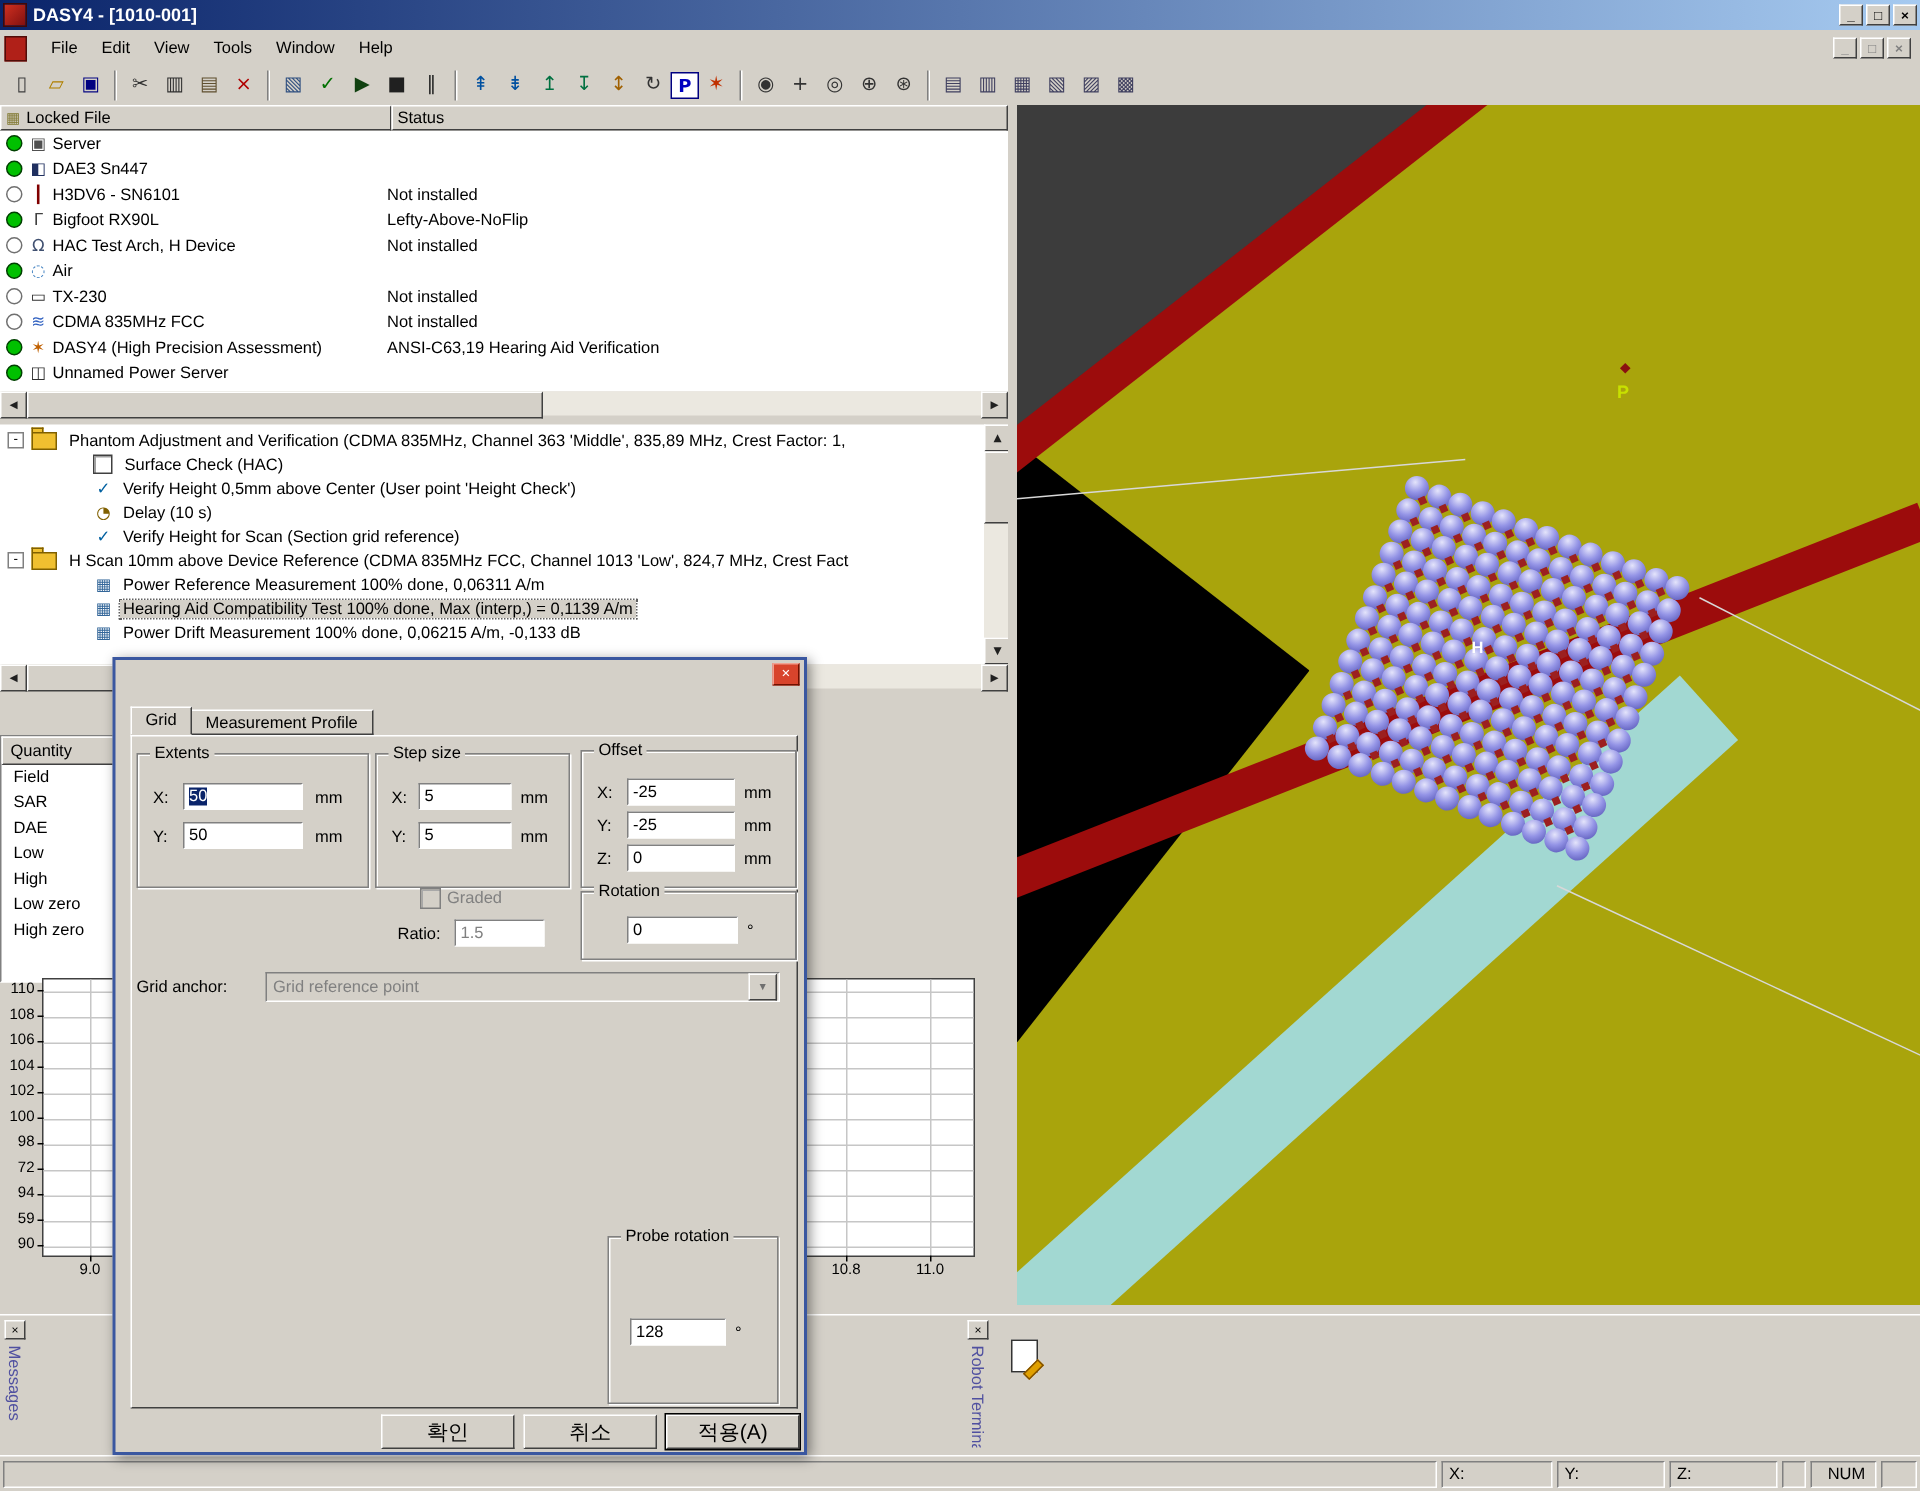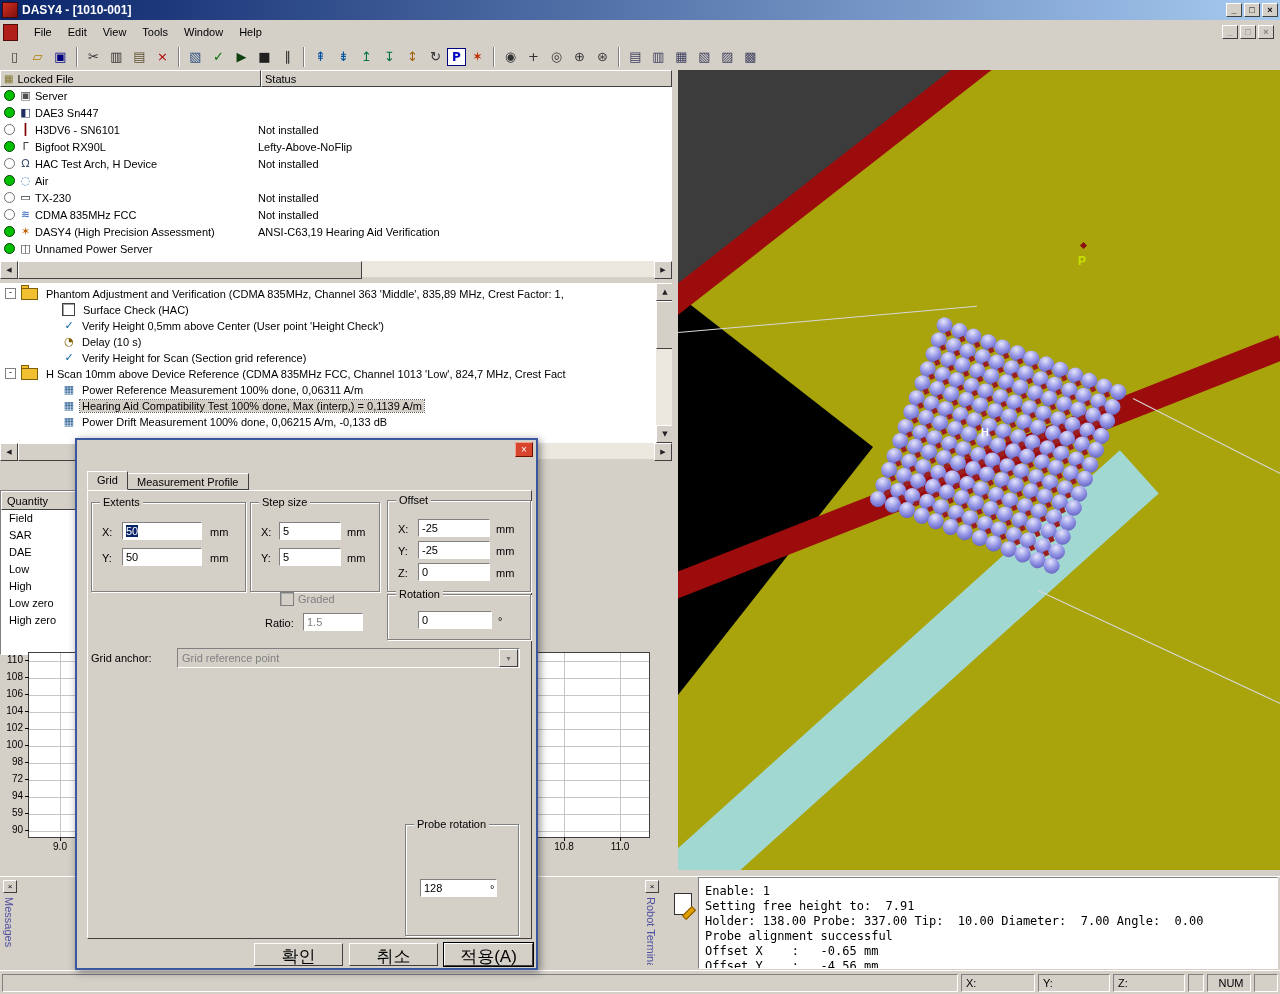--- a/index.html
+++ b/index.html
@@ -153,21 +153,21 @@
   .edit.disabled{color:#808080;}
   .seltext{background:var(--selection,#0a246a);color:#fff;}
   .checkbox{position:absolute;width:12px;height:12px;border:1px solid #808080;background:var(--window_face);
     box-shadow:inset 1px 1px 0 #a8a8a8;}
   .gray{color:#808080;}
   .combo{position:absolute;height:20px;border:1px solid;border-color:#808080 #fff #fff #808080;
     background:var(--window_face);color:#808080;display:flex;align-items:center;box-sizing:border-box;}
   .combo-text{flex:1;padding-left:4px;overflow:hidden;white-space:nowrap;}
   .dd-btn{width:17px;height:16px;margin-right:1px;font-size:7px;color:#707070;
     display:flex;align-items:center;justify-content:center;}
-  .dlg-btn{position:absolute;top:503px;width:89px;height:23px;font-size:17px;
+  .dlg-btn{position:absolute;top:503px;width:89px;height:23px;font-size:14px;
     border:1px solid;border-color:#fff #404040 #404040 #fff;background:var(--window_face);}
   .dlg-btn.default{outline:1px solid #000;}
 </style>
 </head>
 <body>
 
 <div class="screen">
 
   <div class="titlebar">
     <div class="appicon"></div>
@@ -793,28 +793,20 @@
 
   <div class="messages">
     <button class="panel-close r">×</button>
     <div class="vlabel">Messages</div>
   </div>
 
   <div class="terminal">
     <button class="panel-close r">×</button>
     <div class="vlabel">Robot Terminal</div>
     <div class="doc-icon"></div>
-    <div class="term-out">
-        <div class="tline">Enable: 1</div>
-        <div class="tline">Setting free height to:  7.91</div>
-        <div class="tline">Holder: 138.00 Probe: 337.00 Tip:  10.00 Diameter:  7.00 Angle:  0.00</div>
-        <div class="tline">Probe alignment successful</div>
-        <div class="tline">Offset X    :   -0.65 mm</div>
-        <div class="tline">Offset Y    :   -4.56 mm</div>
-      </div>
   </div>
 
   <div class="statusbar">
     <div class="sb-box sb-main"></div>
     <div class="sb-box" style="width:74px;">X:</div>
     <div class="sb-box" style="width:72px;">Y:</div>
     <div class="sb-box" style="width:72px;">Z:</div>
     <div class="sb-box" style="width:16px;"></div>
     <div class="sb-box" style="width:44px;justify-content:center;">NUM</div>
     <div class="sb-box" style="width:24px;"></div>
@@ -872,21 +864,21 @@
     </div>
 
     <span class="lab" style="left:14px;top:212px;">Grid anchor:</span>
     <div class="combo" style="left:100px;top:208px;width:343px;">
       <span class="combo-text">Grid reference point</span>
       <span class="dd-btn r">▼</span>
     </div>
 
     <div class="grp" style="left:328px;top:384px;width:112px;height:110px;">
       <span class="grp-legend">Probe rotation</span>
-      <div class="edit" style="left:14px;top:54px;width:77px;">128</div>
+      <div class="edit" style="left:14px;top:54px;width:64px;">128</div>
       <span class="lab" style="left:84px;top:58px;">°</span>
     </div>
 
     <button class="dlg-btn" style="left:177px;">확인</button>
     <button class="dlg-btn" style="left:272px;">취소</button>
     <button class="dlg-btn default" style="left:367px;">적용(A)</button>
   </div>
 
 </div>
 

